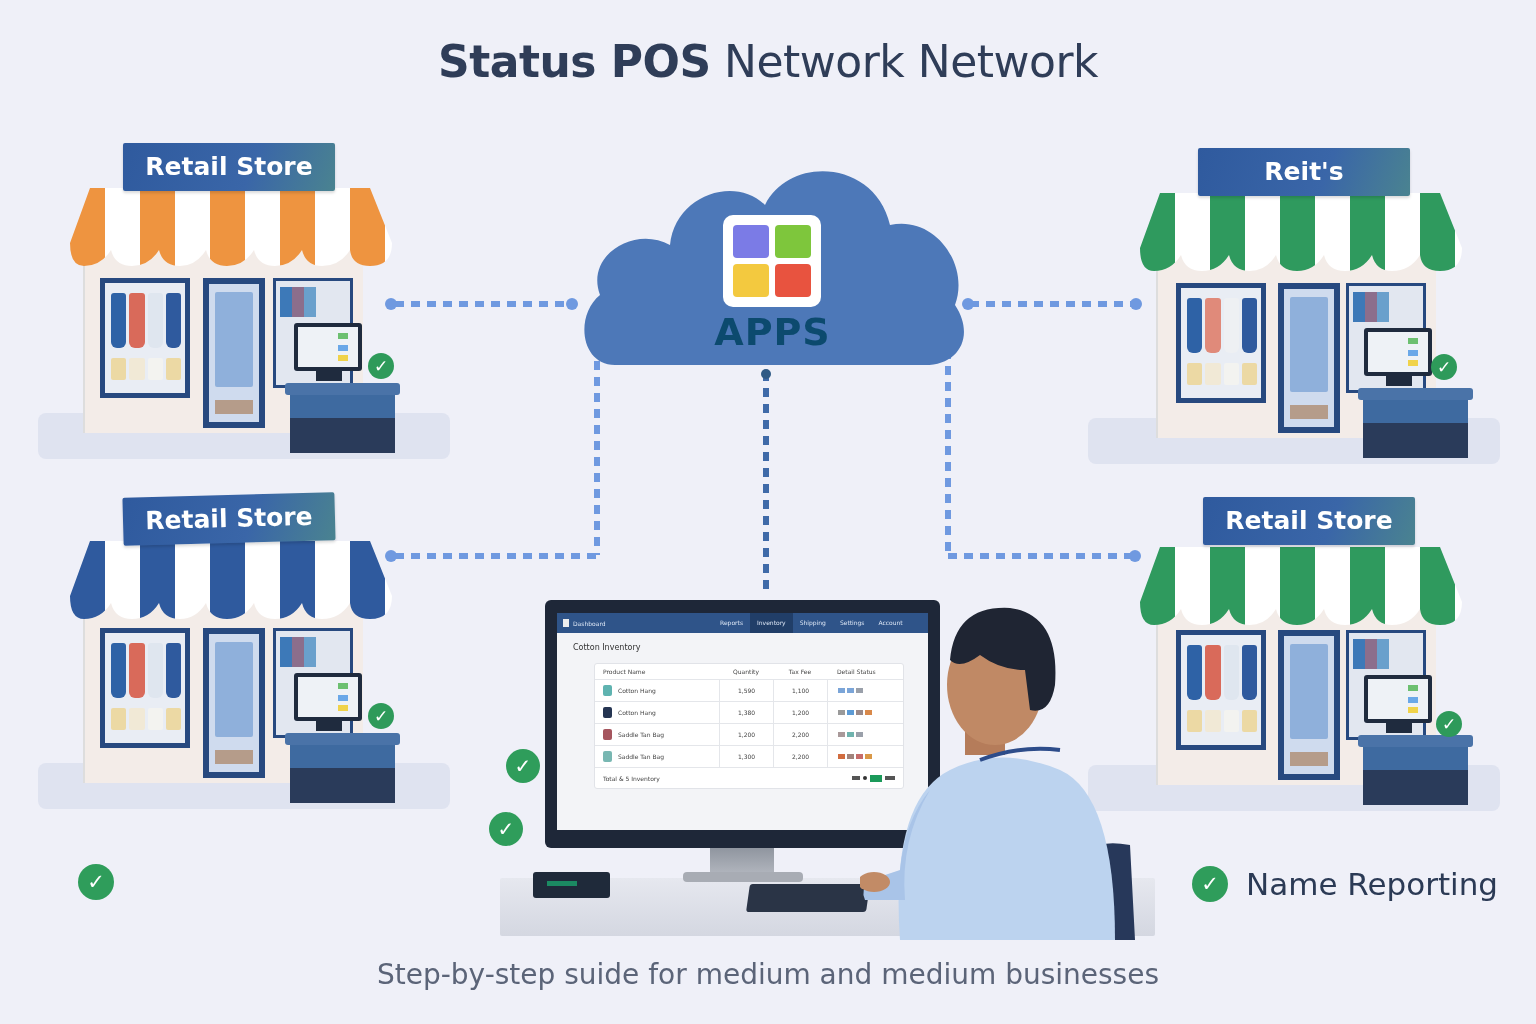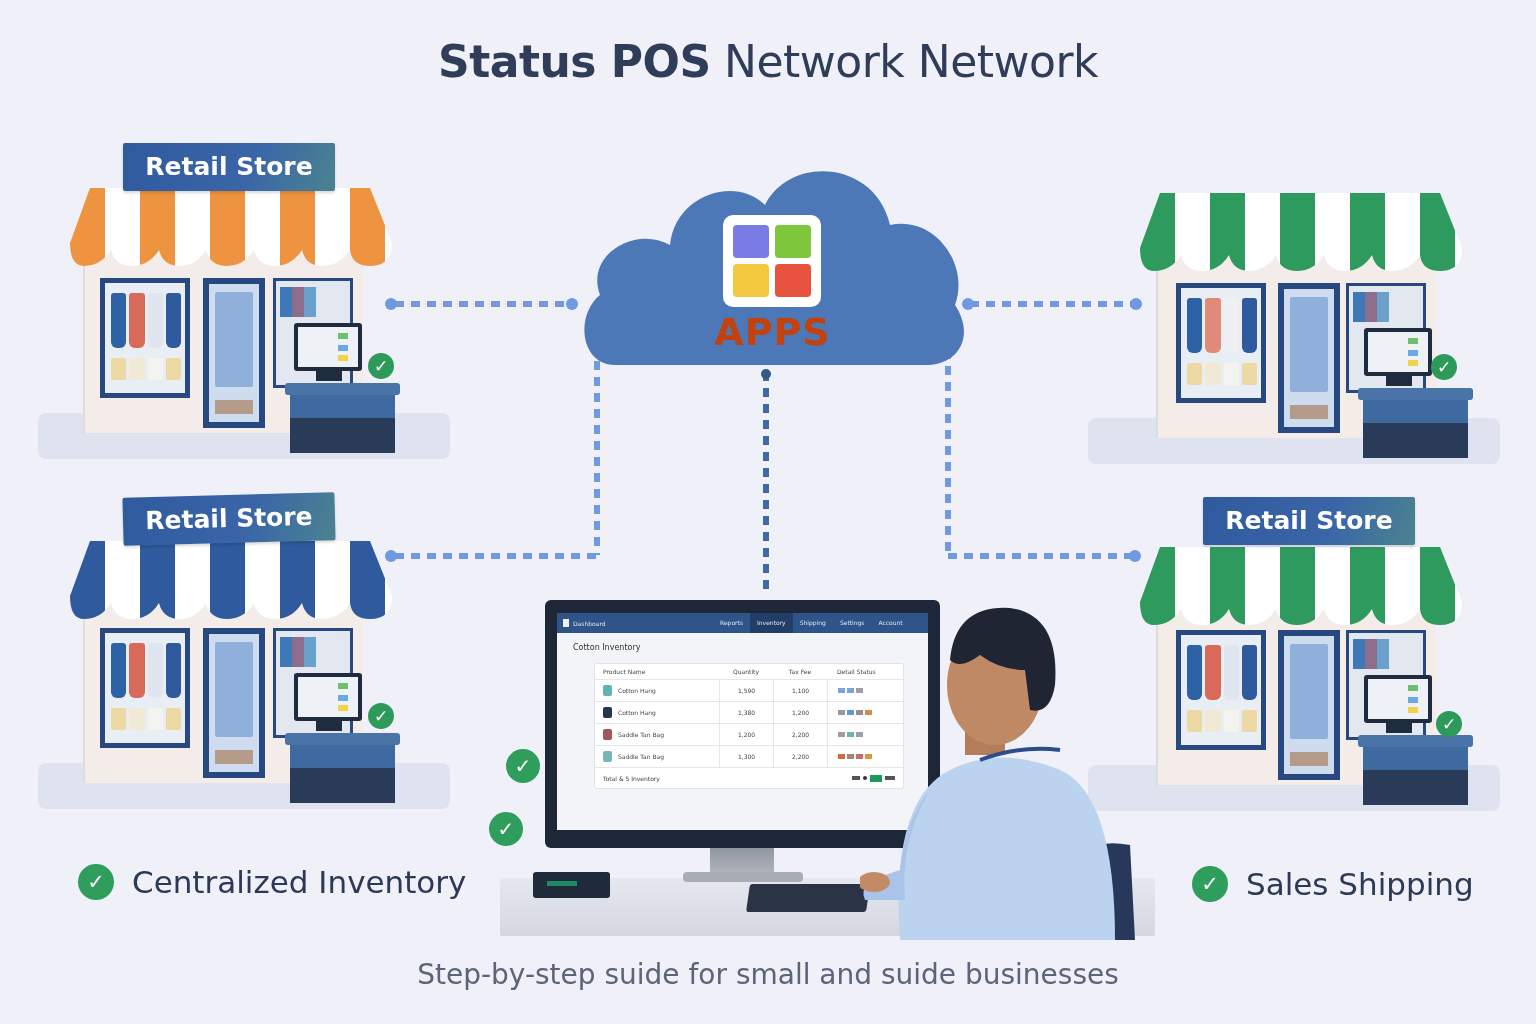--- a/index.html
+++ b/index.html
@@ -26,21 +26,21 @@
   
   .cloud-wrap { left: 575px; top: 155px; width: 395px; height: 215px; }
   .cloud-icon {
     position: absolute; left: 148px; top: 60px; width: 98px; height: 92px;
     background: #fff; border-radius: 10px; padding: 10px;
     display: grid; grid-template-columns: 1fr 1fr; grid-gap: 6px;
   }
   .cloud-icon div { border-radius: 4px; }
   .cloud-label {
     position: absolute; left: 0; width: 100%; top: 155px; text-align: center;
-    color: #c2410c; font-weight: 700; font-size: 38px; letter-spacing: 1px;
+    color: #0c4a6e; font-weight: 700; font-size: 38px; letter-spacing: 1px;
   }
 
   
   .store { width: 360px; height: 320px; }
   .store .ground {
     position: absolute; left: 0; top: 270px; width: 412px; height: 46px;
     background: #dfe3f0; border-radius: 8px;
   }
   .store .sign {
     position: absolute; left: 85px; top: 0; width: 212px; height: 48px;
@@ -251,20 +251,21 @@
   <div class="body" style="left:68px"></div>
   <svg class="awning" viewBox="0 0 322 80" style="left:52px">
     <defs>
         <pattern id="a2" width="70" height="80" patternUnits="userSpaceOnUse">
           <rect width="35" height="80" fill="#2f9a5e"></rect>
           <rect x="35" width="35" height="80" fill="#fff"></rect>
         </pattern>
       </defs>
     <path d="M20 0 H300 L322 55 Q322 78 300 78 Q282 78 280 62 Q270 78 252 78 Q236 78 232 62 Q222 78 205 78 Q188 78 184 62 Q174 78 157 78 Q140 78 136 62 Q126 78 110 78 Q93 78 89 62 Q79 78 62 78 Q45 78 41 62 Q31 78 14 78 Q0 78 0 55 Z" fill="url(#a2)"></path>
   </svg>
+  <div class="sign" style="left:110px">Reit's</div>
   <div class="window" style="left:88px">
     <div class="clothes">
         <div style="background:#2e62a6"></div>
         <div style="background:#e08a7a"></div>
         <div style="background:#eef0f3"></div>
         <div style="background:#2f5a9e"></div>
       </div>
     <div class="folded">
         <div></div>
         <div style="background:#f1e9d6"></div>
@@ -509,20 +510,19 @@
   <ellipse cx="135" cy="85" rx="48" ry="60" fill="#c08965"></ellipse>
   <path d="M90 60 Q95 5 150 8 Q200 15 195 85 Q190 115 170 110 L165 70 Q140 70 120 55 Q100 70 90 60 Z" fill="#1f2533"></path>
   <path d="M120 160 Q160 145 200 150" stroke="#2d4c8a" stroke-width="4" fill="none"></path>
 </svg>
 
 <div class="abs side-check" style="left:506px;top:749px">✓</div>
 <div class="abs side-check" style="left:489px;top:812px">✓</div>
 
 <div class="abs feature" style="left:78px;top:864px">
   <div class="fcheck">✓</div>
-  <span>Centralized Inventory</span>
 </div>
 <div class="abs feature" style="left:1192px;top:866px">
   <div class="fcheck">✓</div>
-  <span>Sales Shipping</span>
-</div>
-
-<div class="abs subtitle">Step-by-step suide for small and suide businesses</div>
+  <span>Name Reporting</span>
+</div>
+
+<div class="abs subtitle">Step-by-step suide for medium and medium businesses</div>
 
 </body></html>

